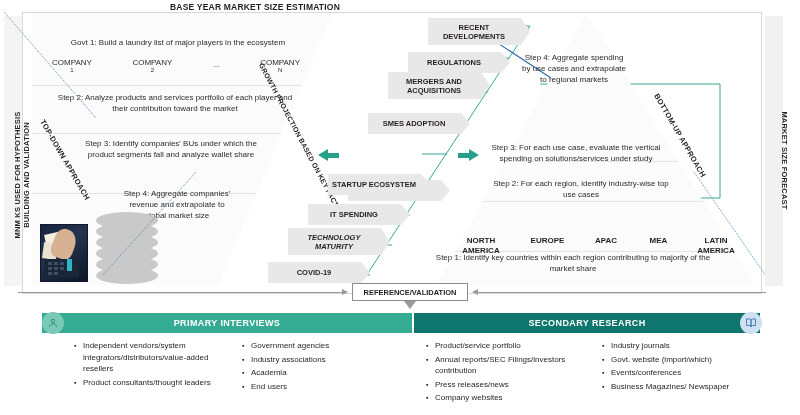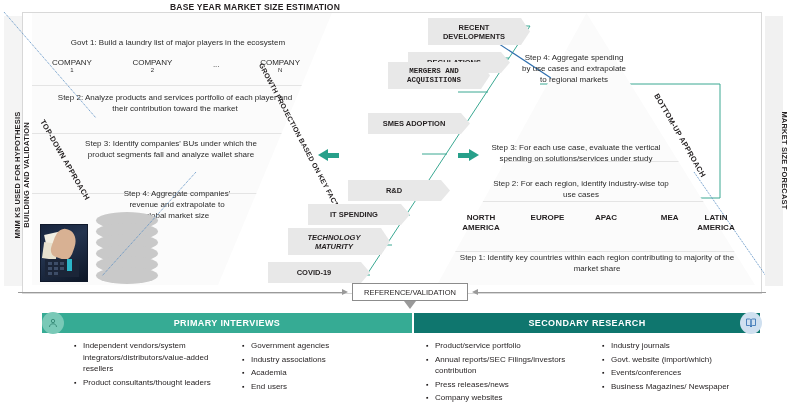--- a/index.html
+++ b/index.html
@@ -109,35 +109,35 @@
 
   
   .right-tri{
     left:437px;top:13px;width:318px;height:272px;
     background:#fbfbfb;
     clip-path:polygon(47% 0%, 100% 100%, 0% 100%);
   }
   .rtri-row{position:absolute;left:0;right:0;border-bottom:1px solid #e4e4e4;}
   .region-row{
     position:absolute;display:flex;justify-content:space-between;
-    font-size:8px;font-weight:bold;color:#231f20;text-align:center;line-height:10px;
+    font-size:8px;font-weight:bold;color:#231f20;text-align:center;line-height:10px;margin-top:23px;
   }
 
   
   .rightbar{left:765px;top:16px;width:18px;height:270px;background:#f1f1f1;}
   .vert-right{
     left:-61px;top:140px;width:160px;transform:rotate(90deg);
     font-size:7.5px;font-weight:bold;text-align:center;letter-spacing:.2px;
   }
 
   
   .refbox{
     left:352px;top:283px;width:116px;height:18px;background:#fff;
     border:1px solid #8c8c8c;display:flex;align-items:center;justify-content:center;
-    font-size:7.5px;color:#231f20;box-sizing:border-box;
+    font-size:7.5px;color:#231f20;box-sizing:border-box;font-weight:bold;
   }
   .hline{position:absolute;height:1px;background:#9a9a9a;}
   .arrow-gray-r{position:absolute;width:0;height:0;
     border-top:3.5px solid transparent;border-bottom:3.5px solid transparent;
     border-left:6px solid #9a9a9a;}
   .arrow-gray-l{position:absolute;width:0;height:0;
     border-top:3.5px solid transparent;border-bottom:3.5px solid transparent;
     border-right:6px solid #9a9a9a;}
   .arrow-gray-d{position:absolute;width:0;height:0;
     border-left:6px solid transparent;border-right:6px solid transparent;
@@ -273,23 +273,24 @@
   </svg>
   <svg class="abs" style="left:90px;top:170px;width:110px;height:120px;">
     <path d="M 106 2 L 12 106" stroke="#5a8fc4" stroke-width="1" fill="none" stroke-dasharray="1 1"></path>
   </svg>
   <svg class="abs" style="left:690px;top:170px;width:90px;height:120px;">
     <path d="M 4 2 L 76 106" stroke="#5a8fc4" stroke-width="1" fill="none" stroke-dasharray="1 1"></path>
   </svg>
 
   <div class="abs factor tall" style="left:428px;top:18px;width:102px;">RECENT DEVELOPMENTS</div>
   <div class="abs factor" style="left:408px;top:52px;width:102px;">REGULATIONS</div>
-  <div class="abs factor tall" style="left:388px;top:62px;width:102px;font-family:Liberation Mono, monospace;">MERGERS AND ACQUISITIONS</div>
+  <div class="abs factor tall" style="left:388px;top:72px;width:102px;">MERGERS AND ACQUISITIONS</div>
   <div class="abs factor" style="left:368px;top:113px;width:102px;">SMES ADOPTION</div>
   <div class="abs factor" style="left:348px;top:144px;width:102px;margin-top:36px;">R&amp;D</div>
+  <div class="abs factor" style="left:328px;top:174px;width:102px;">STARTUP ECOSYSTEM</div>
   <div class="abs factor" style="left:308px;top:204px;width:102px;">IT SPENDING</div>
   <div class="abs factor tall" style="left:288px;top:228px;width:102px;font-style:italic;">TECHNOLOGY MATURITY</div>
   <div class="abs factor" style="left:268px;top:262px;width:102px;">COVID-19</div>
 
   <div class="abs" style="left:318px;top:149px;">
     <div class="garrow garrow-l" style="left:0;top:0;"></div>
     <div class="gbar" style="left:9px;top:3.5px;width:12px;"></div>
   </div>
   <div class="abs" style="left:458px;top:149px;">
     <div class="gbar" style="left:0;top:3.5px;width:12px;"></div>
@@ -303,25 +304,25 @@
   </div>
 
   <div class="abs step-txt" style="left:520px;top:52px;width:108px;">Step 4: Aggregate spending by use cases and extrapolate to regional markets</div>
   <div class="abs step-txt" style="left:486px;top:142px;width:180px;">Step 3: For each use case, evaluate the vertical spending on solutions/services under study</div>
   <div class="abs step-txt" style="left:492px;top:178px;width:178px;">Step 2: For each region, identify industry-wise top use cases</div>
 
   <div class="abs region-row" style="left:452px;top:213px;width:290px;">
     <div style="width:58px;">NORTH AMERICA</div>
     <div style="width:52px;">EUROPE</div>
     <div style="width:42px;">APAC</div>
-    <div style="width:40px;text-align:right;">MEA</div>
+    <div style="width:40px;">MEA</div>
     <div style="width:52px;">LATIN AMERICA</div>
   </div>
 
-  <div class="abs step-txt" style="left:452px;top:252px;width:290px;">Step 1: Identify key countries within each region contributing to majority of the market share</div>
+  <div class="abs step-txt" style="left:428px;top:252px;width:290px;">Step 1: Identify key countries within each region contributing to majority of the market share</div>
 
   <div class="abs" style="left:660px;top:92px;width:130px;height:14px;transform:rotate(60deg);transform-origin:0 0;">
     <div class="diag">BOTTOM-UP APPROACH</div>
   </div>
 
   <div class="abs rightbar">
     <div class="abs vert-right">MARKET SIZE FORECAST</div>
   </div>
 
   <div class="abs hline" style="left:18px;top:292px;width:324px;"></div>

